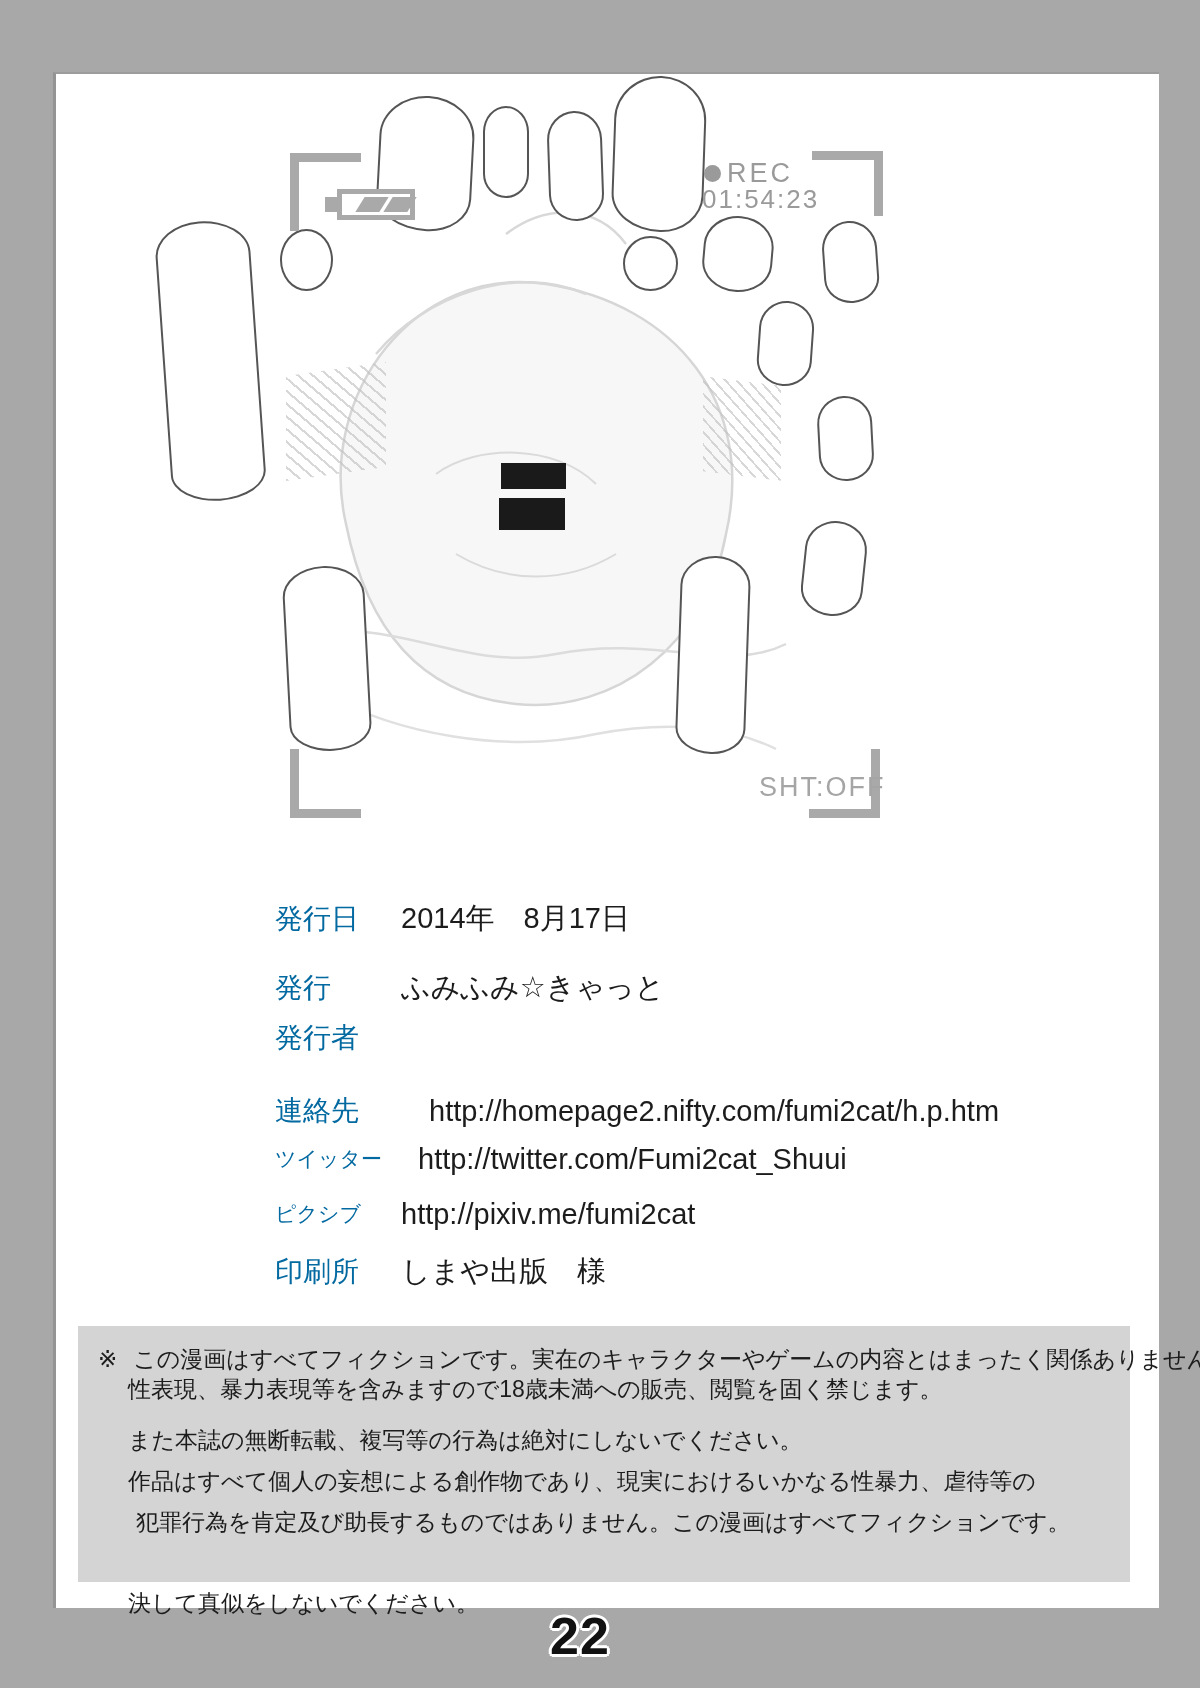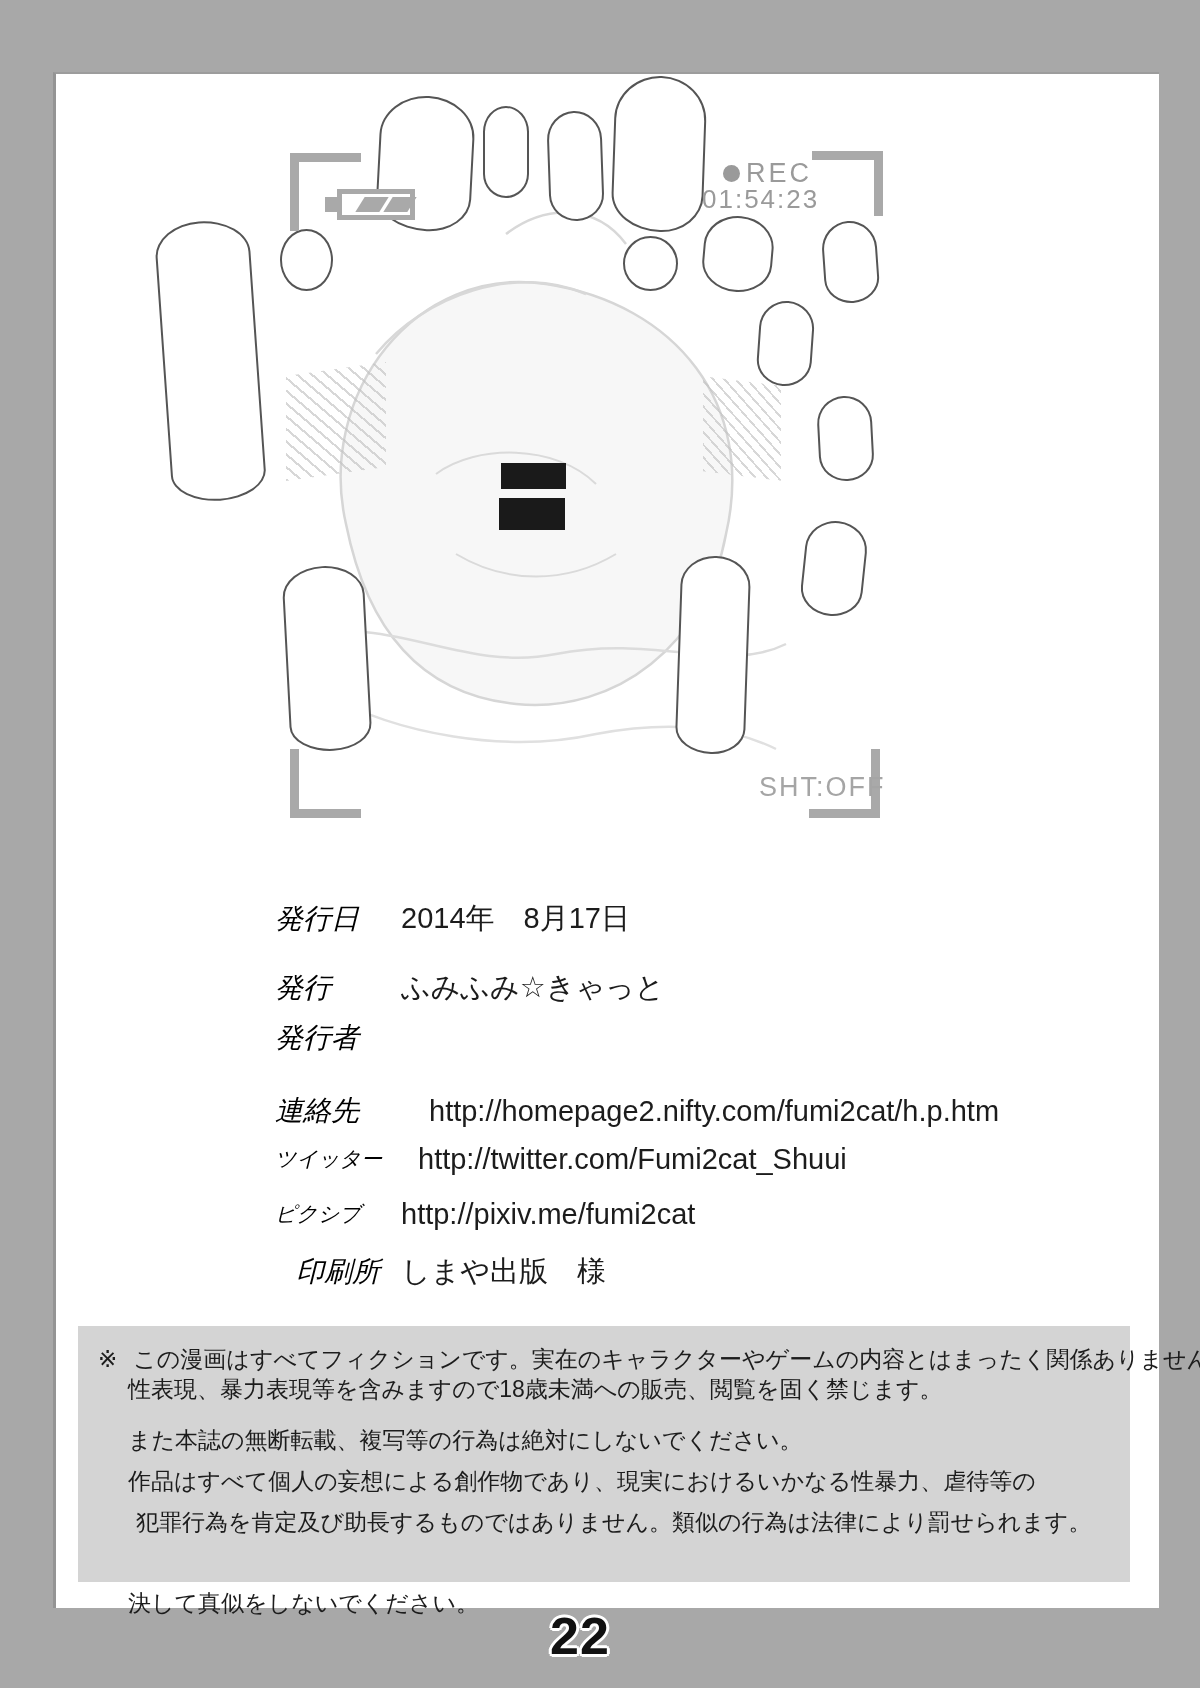--- a/index.html
+++ b/index.html
@@ -51,40 +51,40 @@
     left: -17px; top: 3px; width: 12px; height: 15px;
     background: #a9a9a9;
   }
   .battery .cell {
     position: absolute; top: 3px; width: 24px; height: 15px;
     background: #a9a9a9; transform: skewX(-32deg);
   }
   .battery .cell.c1 { left: 18px; }
   .battery .cell.c2 { left: 46px; }
 
-  .rec-row { position: absolute; left: 667px; top: 84px; display: flex; align-items: center; text-align: right; }
+  .rec-row { position: absolute; left: 648px; top: 84px; display: flex; align-items: center; text-align: right; }
   .rec-dot {
     width: 17px; height: 17px; border-radius: 50%;
     background: #9a9a9a; margin-right: 6px;
   }
   .rec-text { font-size: 27px; color: #9a9a9a; letter-spacing: 3px; }
   .timecode {
     position: absolute; left: 646px; top: 110px;
     font-size: 26px; color: #9a9a9a; letter-spacing: 2px;
   }
   .shutter {
     position: absolute; left: 703px; top: 698px;
     font-size: 27px; color: #a5a5a5; letter-spacing: 2px;
   }
 
   
   .colophon-row { position: absolute; left: 219px; height: 36px; display: flex; align-items: center; }
   .colophon-row .label {
     display: inline-block; width: 126px;
-    font-size: 28px; color: #000000; flex: none; font-style: italic;
+    font-size: 28px; color: #0369a1; flex: none;
   }
   .colophon-row .value { font-size: 29px; color: #1c1c1c; white-space: nowrap; }
   .colophon-row.small .label { font-size: 21px; }
 
   
   .disclaimer {
     position: absolute; left: 22px; top: 1252px;
     width: 1052px; height: 256px;
     background: #d4d4d4;
   }
@@ -178,31 +178,31 @@
     <span class="value">http://homepage2.nifty.com/fumi2cat/h.p.htm</span>
   </div>
   <div class="colophon-row small" style="top:1067px;gap:17px;">
     <span class="label">ツイッター</span>
     <span class="value">http://twitter.com/Fumi2cat_Shuui</span>
   </div>
   <div class="colophon-row small" style="top:1122px;">
     <span class="label">ピクシブ</span>
     <span class="value">http://pixiv.me/fumi2cat</span>
   </div>
-  <div class="colophon-row" style="top:1180px;text-align:center;">
+  <div class="colophon-row" style="top:1180px;">
     <span class="label">印刷所</span>
     <span class="value">しまや出版　様</span>
   </div>
 
   <div class="disclaimer">
     <div class="line first" style="top:18px;">
       <span class="marker">※</span><span>この漫画はすべてフィクションです。実在のキャラクターやゲームの内容とはまったく関係ありません。</span>
     </div>
     <div class="line" style="top:48px;">性表現、暴力表現等を含みますので18歳未満への販売、閲覧を固く禁じます。</div>
     <div class="line" style="top:140px;">作品はすべて個人の妄想による創作物であり、現実におけるいかなる性暴力、虐待等の</div>
     <div class="line" style="top:99px;">また本誌の無断転載、複写等の行為は絶対にしないでください。</div>
-    <div class="line" style="top:181px; left:58px;">犯罪行為を肯定及び助長するものではありません。類似の行為は法律により罰せられます。</div>
+    <div class="line" style="top:181px; left:58px;">犯罪行為を肯定及び助長するものではありません。この漫画はすべてフィクションです。</div>
     <div class="line" style="top:221px;margin-top:41px;">決して真似をしないでください。</div>
   </div>
 
 </div>
 
 <div class="page-number">22</div>
 
 </body></html>

